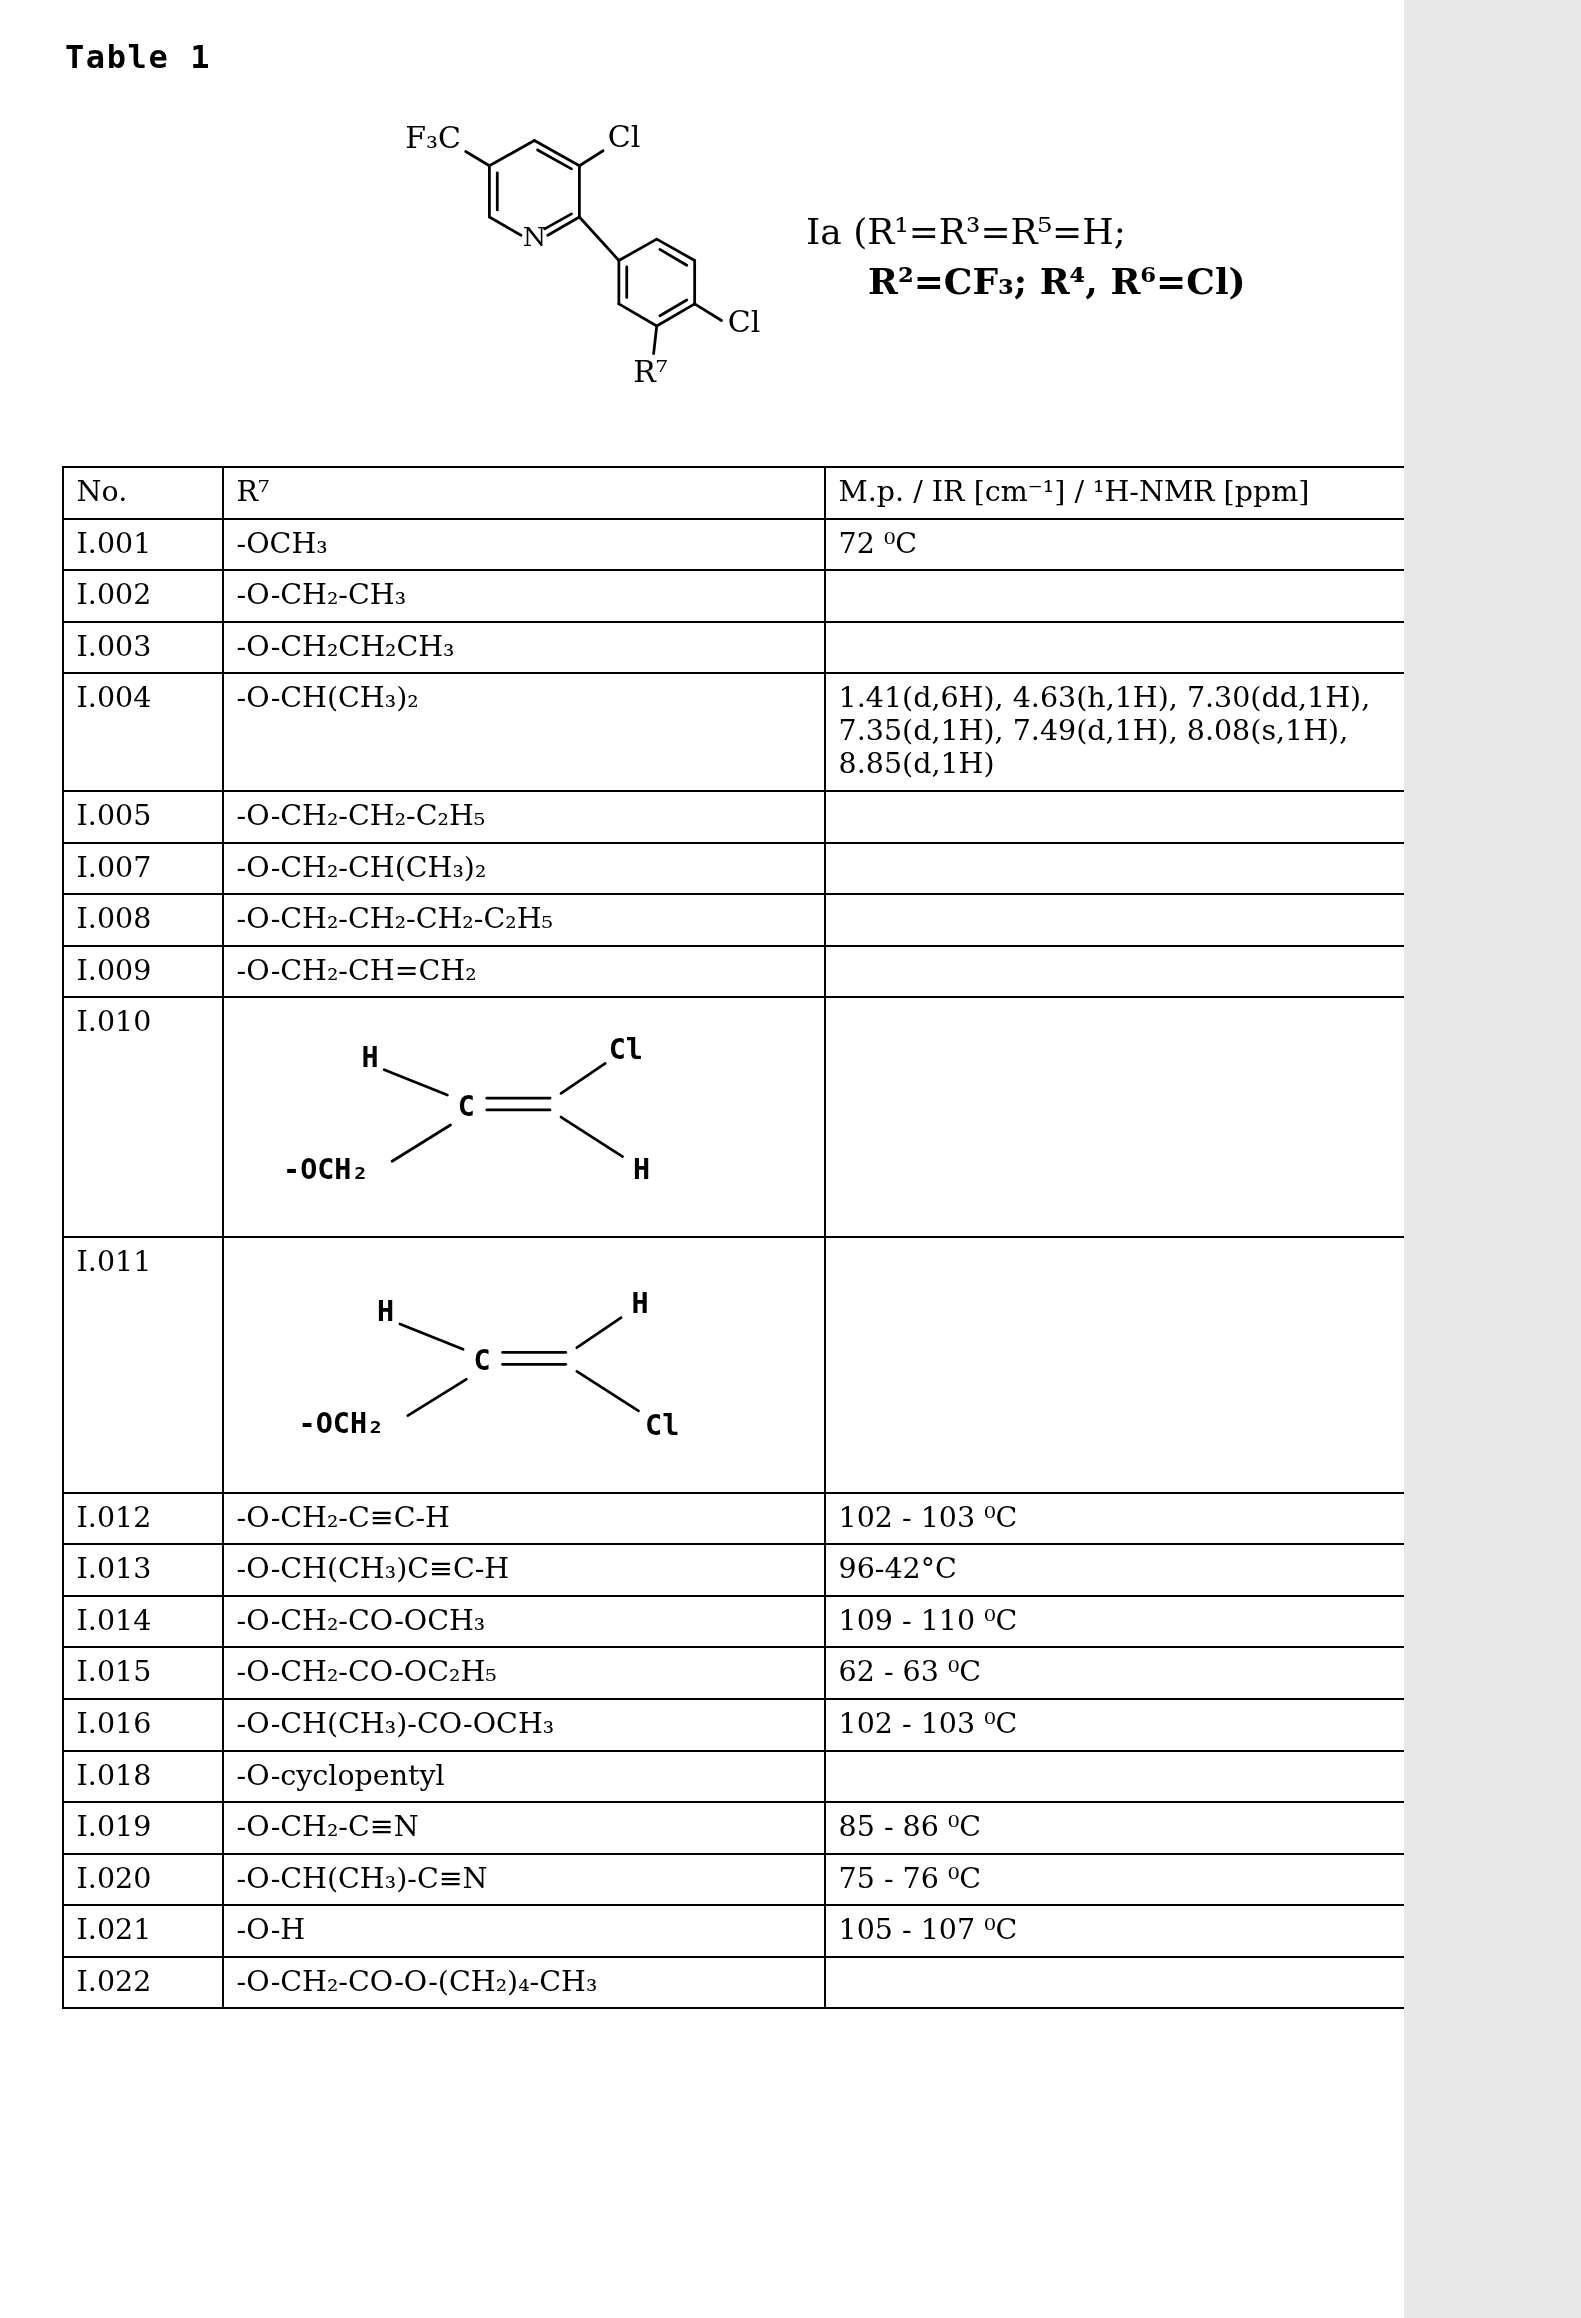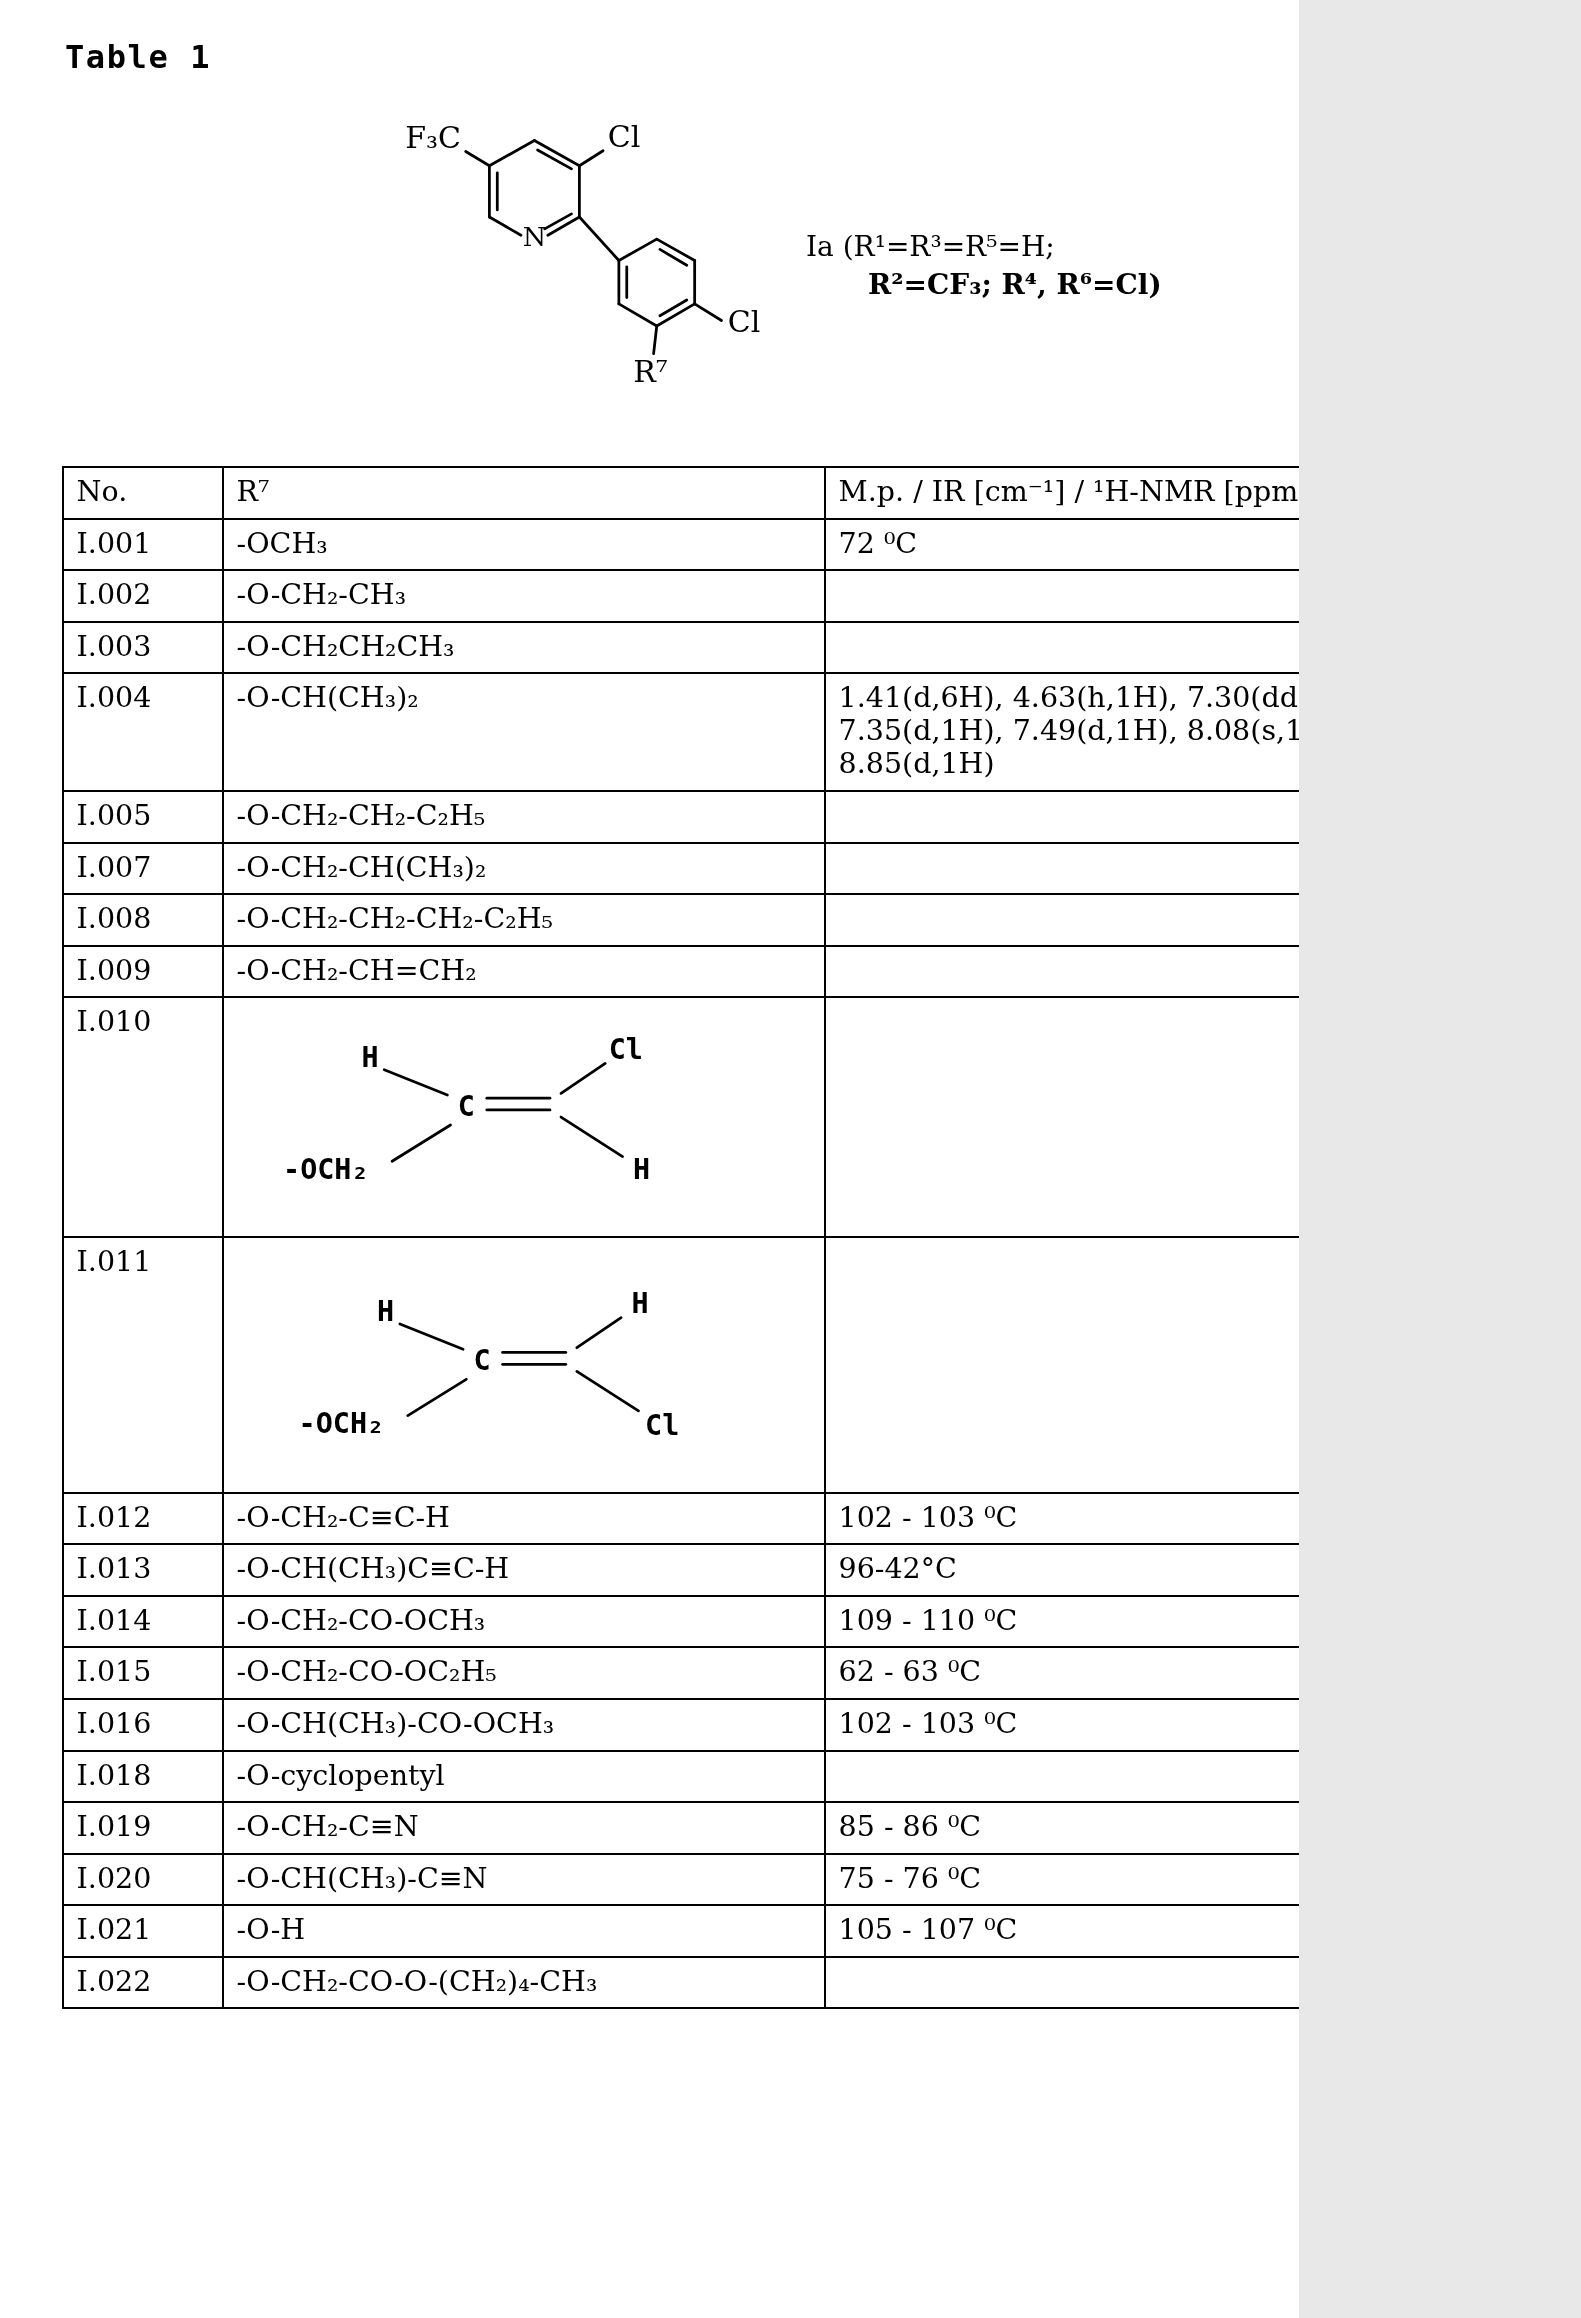--- a/index.html
+++ b/index.html
@@ -1,35 +1,35 @@
 <!DOCTYPE html>
 <html style="font-size:12.6px"><head>
 <meta charset="utf-8">
 <style>
   html,body { margin:0; padding:0; background:#e8e8e8; }
   .page {
     position:relative;
-    width:1299px; height:2319px;
+    width:1404px; height:2319px;
     background:#ffffff;
     font-family:"DejaVu Serif","Liberation Serif",serif;
     color:#000;
     overflow:hidden;
   }
   .table1-label {
     position:absolute; left:65px; top:38px;
     font-family:"DejaVu Sans Mono","Liberation Mono",monospace;
     font-weight:bold; font-size:32px; letter-spacing:1.6px;
   }
   .lead-svg { position:absolute; left:372px; top:101px; }
   .lead-svg line { stroke:#000; stroke-width:3.5; stroke-linecap:round; }
   .lead-svg text { font-family:"DejaVu Serif","Liberation Serif",serif; font-size:38px; fill:#000; }
   .lead-svg text.small { font-size:34px; }
   .formula {
-    position:absolute; left:806px; top:228px;
-    font-size:28px; line-height:1.35;
+    position:absolute; left:806px; top:208px;
+    font-size:36px; line-height:1.35;
   }
   .formula .l2 { padding-left:62px;font-weight:bold; }
   .cmp-table {
     position:absolute; left:62px; top:466px;
     border-collapse:collapse; table-layout:fixed; width:1458px;
   }
   .cmp-table th, .cmp-table td {
     border:2.4px solid #000;
     font-size:28.5px; font-weight:normal; text-align:left; vertical-align:top;
     padding:7.1px 12.6px 9.5px 12.6px;

